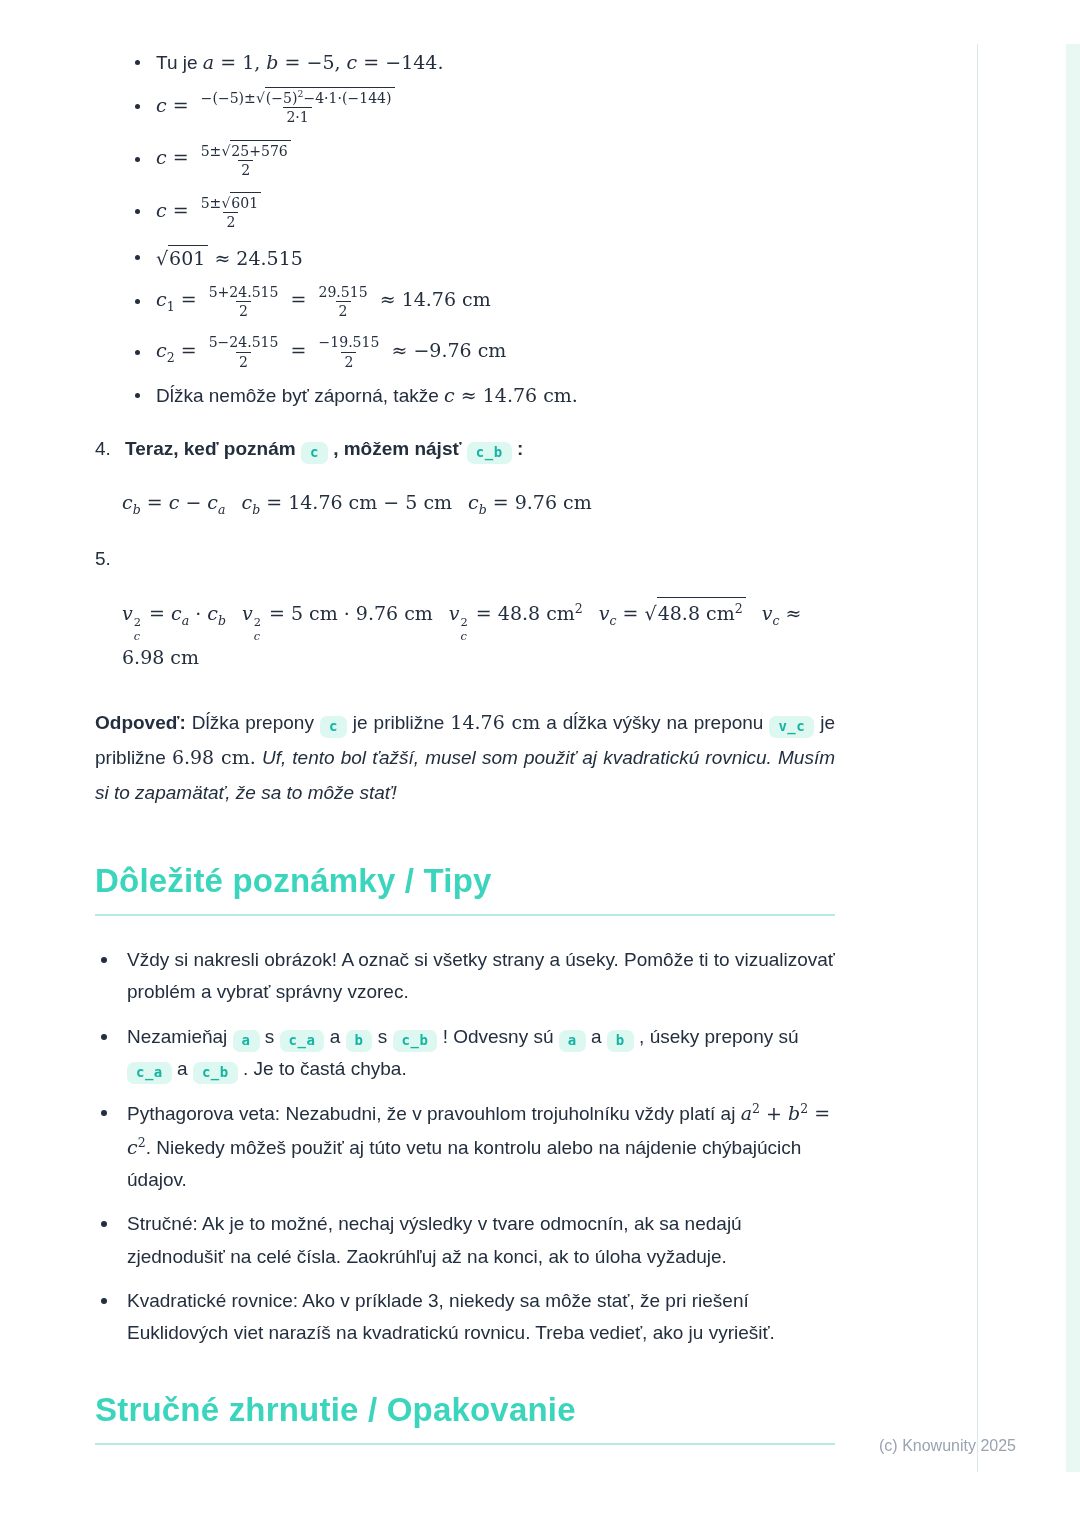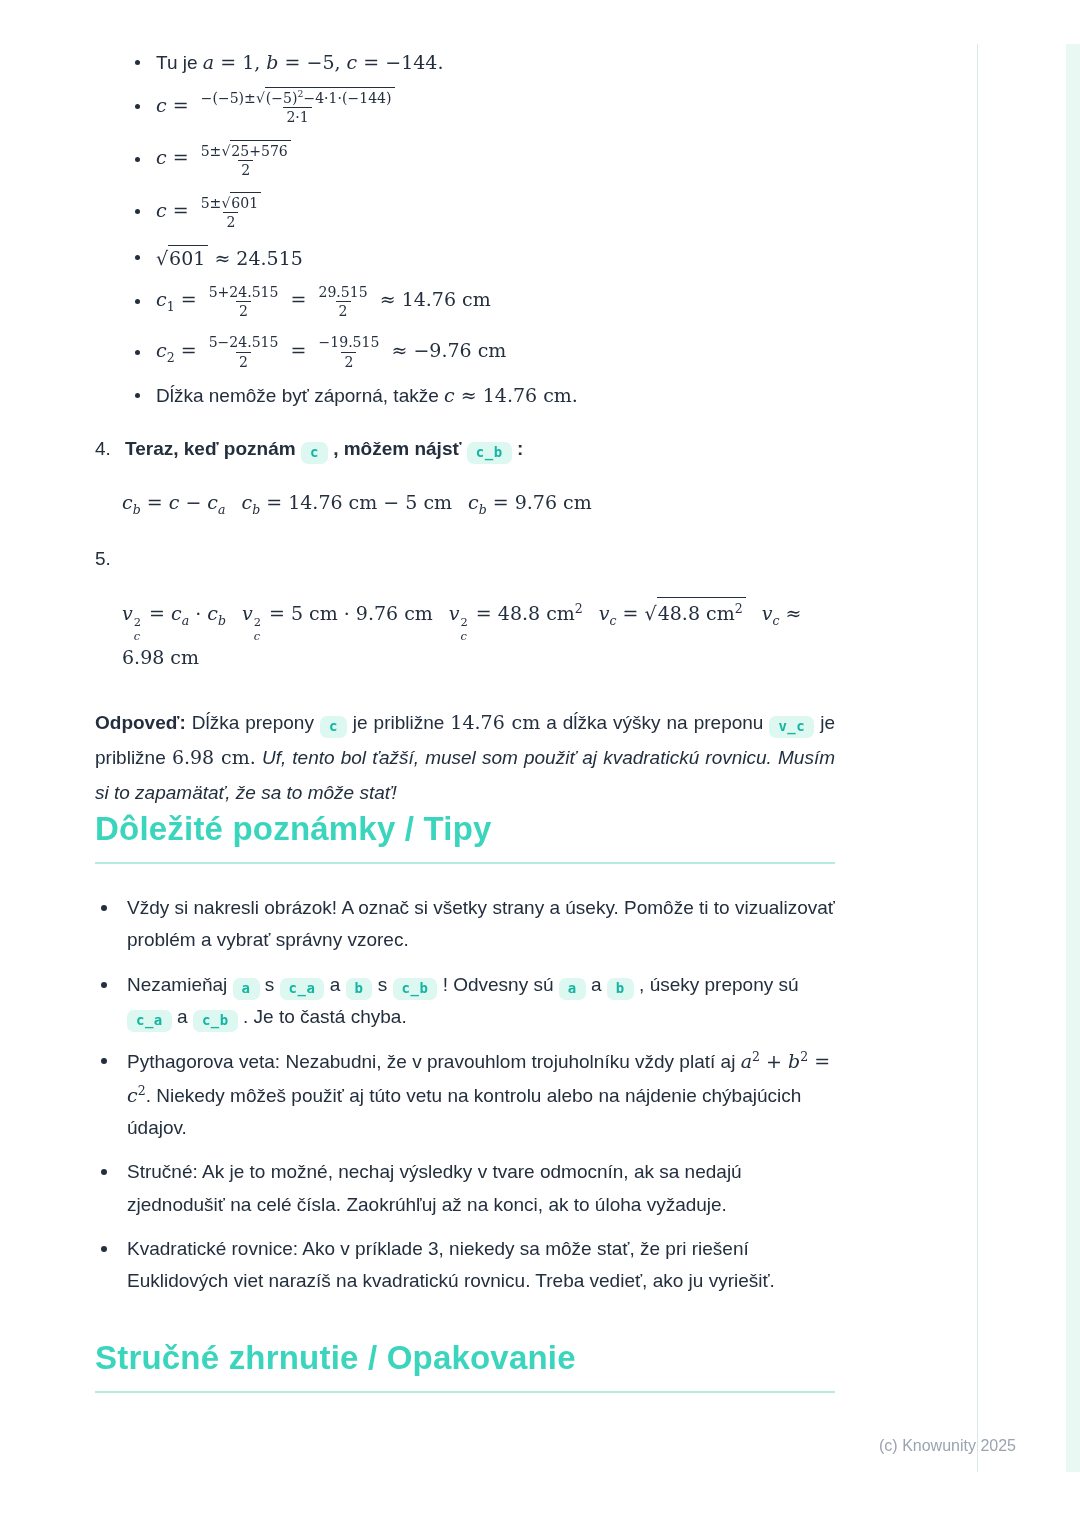--- a/index.html
+++ b/index.html
@@ -70,20 +70,21 @@
 
   .math-line { margin: 24px 0 0 27px; line-height: 1.5; }
 
   
   .answer { margin-top: 32px; line-height: 1.85; text-align: justify; }
   .answer strong { font-weight: 700; }
   .answer em { font-style: italic; }
 
   
   .heading {
+    margin-top: 52px;
     font-size: 33px; font-weight: 700;
     color: #3bd5bd; letter-spacing: .2px;
     font-family: "Liberation Sans", sans-serif;
   }
   .rule { margin-top: 14px; height: 2px; width: 100%; background: #b7ebdf; }
 
   
   .tips-list { list-style: none; margin-top: 28px; }
   .tips-list li {
     position: relative; padding-left: 32px;

